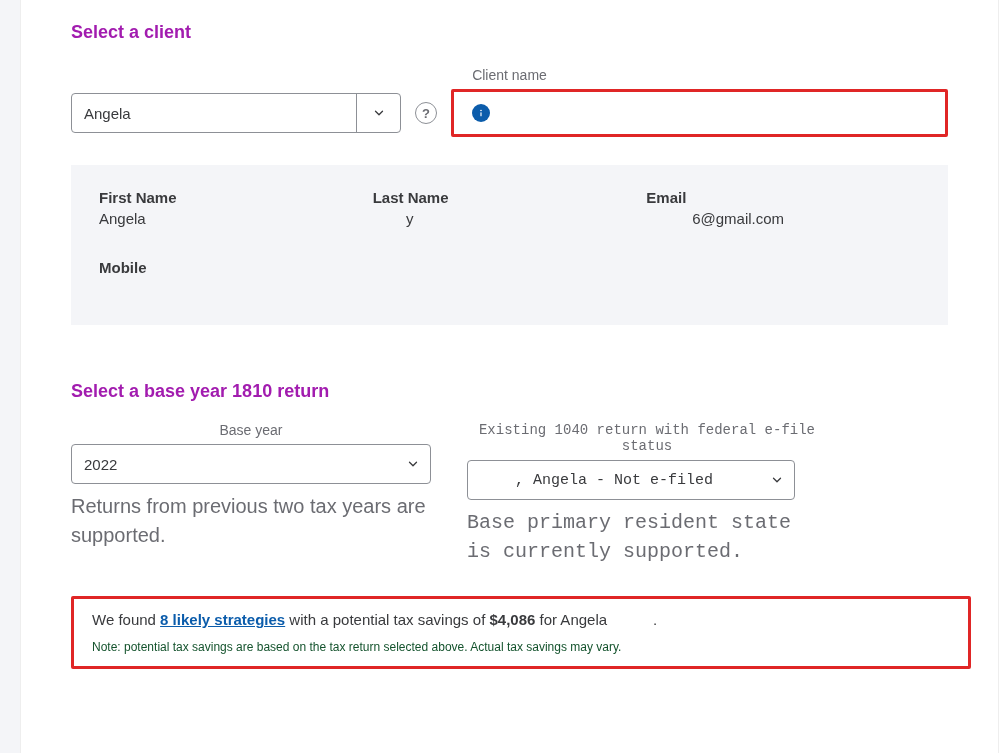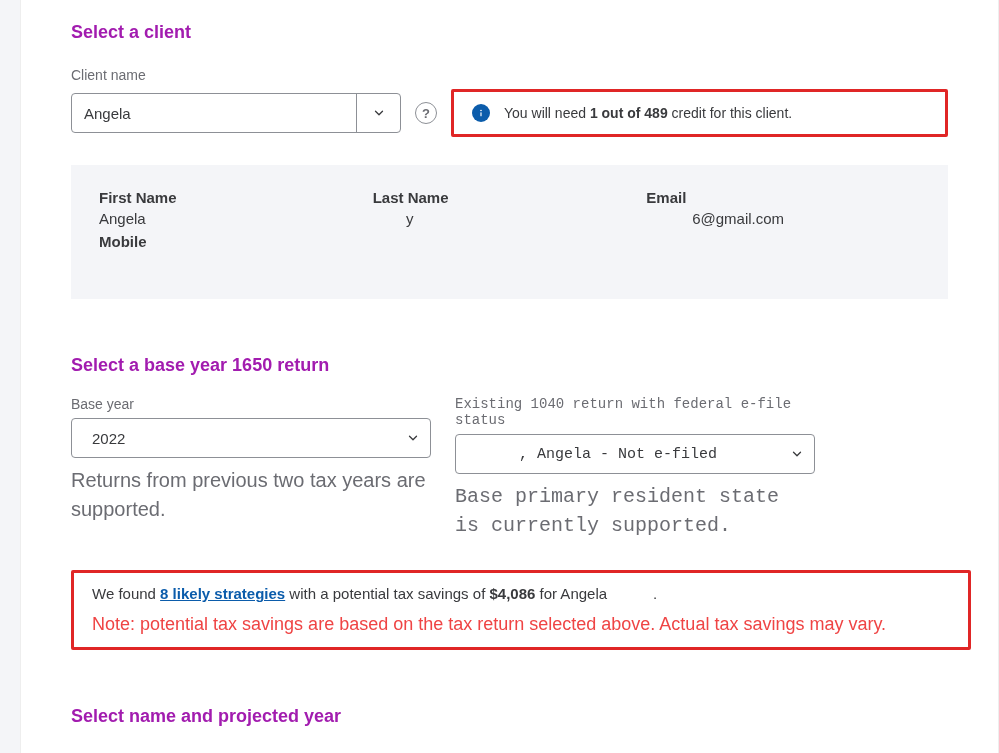--- a/index.html
+++ b/index.html
@@ -24,20 +24,21 @@
     font-size: 18px;
     font-weight: 700;
     color: #a21caf;
     margin: 0 0 24px 0;
   }
   .section-title.gap2 { margin-top: 56px; margin-bottom: 20px; }
   .field-label {
     font-size: 14px;
     color: #6b6c72;
     margin-bottom: 6px;
+    text-align: center;
   }
   .row-1 {
     display: flex;
     align-items: center;
     gap: 14px;
     margin-bottom: 28px;
   }
   .select {
     display: flex;
     align-items: stretch;
@@ -59,22 +60,22 @@
   .select .caret-box {
     width: 44px;
     border-left: 1px solid #8d9096;
     display: flex;
     align-items: center;
     justify-content: center;
   }
   .select.noborder .caret-box { border-left: none; width: 34px; }
   .select .caret svg { display: block; }
   .select-client { width: 330px; }
-  .select-year   { width: 360px; padding-left: 8px; }
-  .select-return { width: 360px; }
+  .select-year   { width: 360px; }
+  .select-return { width: 328px; }
   .select-return .value { justify-content: center; }
 
   .help-circle {
     width: 22px; height: 22px; border: 1.4px solid #8d9096; border-radius: 50%;
     display: flex; align-items: center; justify-content: center;
     color: #6b6c72; font-size: 13px; font-weight: 600;
     cursor: help;
   }
 
   .highlight-box-red {
@@ -96,55 +97,55 @@
   }
   .credit-text { font-size: 14px; color: #393a3d; }
 
   .client-card {
     background: #f4f5f8;
     padding: 24px 28px 28px 28px;
   }
   .cc-grid {
     display: grid;
     grid-template-columns: 1fr 1fr 1fr;
-    row-gap: 6px;
+    row-gap: 32px;
   }
   .cc-label {
     font-weight: 700;
     font-size: 15px;
     color: #393a3d;
     margin-bottom: 4px;
   }
   .cc-value {
     font-size: 15px;
     color: #393a3d;
   }
 
   .row-2 {
     display: flex;
-    gap: 24px;
+    gap: 36px;
   }
   .col { display: flex; flex-direction: column; }
   .col-1 { width: 360px; }
   .col-2 { width: 360px; font-family: Liberation Mono, monospace; }
   .helper {
     font-size: 20px;
     color: #6b6c72;
     margin-top: 8px;
     line-height: 1.45;
   }
 
   .strategy-box {
     margin-top: 30px;
     display: flex;
     flex-direction: column;
     gap: 12px;
   }
   .strategy-box .line1 { font-size: 15px; color: #393a3d; }
-  .strategy-box .note  { font-size: 18px; color: #ef4444; }
+  .strategy-box .note  { font-size: 12px; color: #14532d; }
   .link { color: #0b5cab; font-weight: 600; }
   .bold { font-weight: 700; }
 </style>
 </head>
 <body>
 
 <div class="page">
 
   <h2 class="section-title">Select a client</h2>
 
@@ -164,23 +165,20 @@
 
     <span class="help-circle">?</span>
 
     <div class="highlight-box-red hb-credit">
       <span class="info-dot">
         <svg width="10" height="10" viewBox="0 0 24 24">
             <circle cx="12" cy="6" r="2" fill="#fff"></circle>
             <rect x="10.6" y="10" width="2.8" height="10" rx="1.2" fill="#fff"></rect>
           </svg>
       </span>
-      <span class="credit-text">
-        <span>You will need </span><span class="bold">1 out of 489</span><span> credit for this client.</span>
-      </span>
     </div>
   </div>
 
   <div class="client-card">
     <div class="cc-grid">
       <div>
         <div class="cc-label">First Name</div>
         <div class="cc-value">Angela</div>
       </div>
       <div>
@@ -191,21 +189,21 @@
         <div class="cc-label">Email</div>
         <div class="cc-value">&nbsp;&nbsp;&nbsp;&nbsp;&nbsp;&nbsp;&nbsp;&nbsp;&nbsp;&nbsp;&nbsp;6@gmail.com</div>
       </div>
       <div>
         <div class="cc-label">Mobile</div>
         <div class="cc-value">&nbsp;</div>
       </div>
     </div>
   </div>
 
-  <h2 class="section-title gap2">Select a base year 1650 return</h2>
+  <h2 class="section-title gap2">Select a base year 1810 return</h2>
 
   <div class="row-2">
     <div class="col col-1">
       <div class="field-label">Base year</div>
       <div class="select select-year noborder">
         <span class="value">2022</span>
         <span class="caret-box">
           <span class="caret">
             <svg width="14" height="14" viewBox="0 0 24 24" fill="none" stroke="#393a3d" stroke-width="2.2" stroke-linecap="round" stroke-linejoin="round">
                 <polyline points="6 9 12 15 18 9"></polyline>
@@ -232,15 +230,14 @@
     </div>
   </div>
 
   <div class="highlight-box-red strategy-box" style="width: 900px;">
     <div class="line1">
       <span>We found </span><a href="#" class="link">8 likely strategies</a><span> with a potential tax savings of </span><span class="bold">$4,086</span><span> for Angela&nbsp;&nbsp;&nbsp;&nbsp;&nbsp;&nbsp;&nbsp;&nbsp;&nbsp;&nbsp;&nbsp;.</span>
     </div>
     <div class="note">Note: potential tax savings are based on the tax return selected above. Actual tax savings may vary.</div>
   </div>
 
-  <h2 class="section-title gap2" style="margin-bottom:0;">Select name and projected year</h2>
 
 </div>
 
 </body></html>

